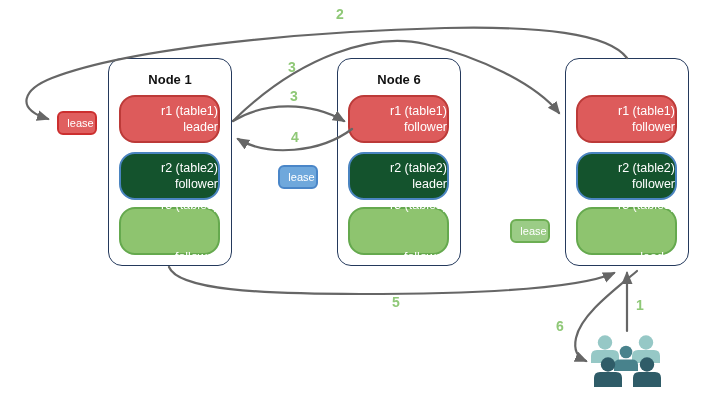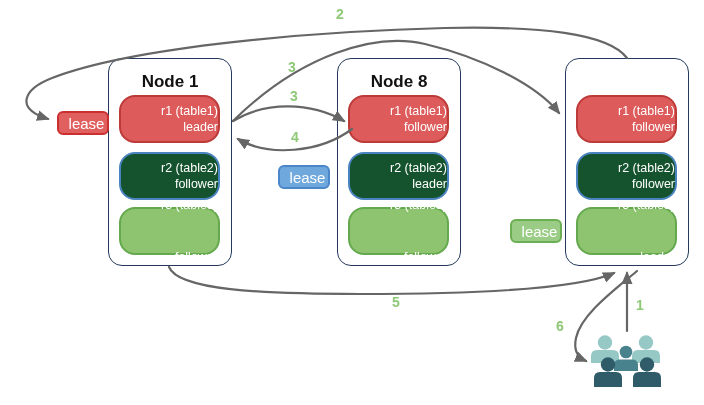--- a/index.html
+++ b/index.html
@@ -9,39 +9,39 @@
   }
   #stage{position:relative;width:704px;height:405px;background:#fff;}
 
   
   .node{
     position:absolute;top:58px;width:124px;height:208px;
     background:#ffffff;border:1.5px solid #24395c;border-radius:14px;
     box-sizing:border-box;z-index:1;
   }
   .node-title{
-    text-align:center;margin-top:13px;font-weight:bold;font-size:17px;color:#111;
+    text-align:center;margin-top:13px;font-weight:bold;font-size:13px;color:#111;
   }
   .replica{
     position:absolute;left:10px;width:101px;height:48px;border-radius:16px;
     color:#fff;font-size:12.5px;text-align:right;
     display:flex;flex-direction:column;justify-content:center;line-height:1.32;
     box-sizing:border-box;border:2px solid transparent;z-index:2;
   }
   .replica.pos0{top:36px}
   .replica.pos1{top:93px}
   .replica.pos2{top:148px}
   .replica.red{background:#dd5b5b;border-color:#bc3a38;}
   .replica.blue{background:#14532d;border-color:#4a84c0;}
   .replica.green{background:#8ec46f;border-color:#65a94e;gap:36px;}
 
   
   .lease{
-    position:absolute;width:52px;height:24px;border-radius:6px;color:#fff;
-    font-size:15px;display:flex;align-items:center;justify-content:center;
+    position:absolute;width:40px;height:24px;border-radius:6px;color:#fff;
+    font-size:11px;display:flex;align-items:center;justify-content:center;
     box-sizing:border-box;border:2px solid transparent;z-index:2;padding-left:7px;
   }
   .lease.red{left:57px;top:111px;background:#e05f5f;border-color:#cc2f2f;}
   .lease.blue{left:278px;top:165px;background:#6fa8dc;border-color:#4a86c8;}
   .lease.green{left:510px;top:219px;background:#9bcc86;border-color:#6cae53;}
 
   
   .step{
     position:absolute;font-weight:bold;font-size:14px;color:#8fc877;z-index:6;
   }
@@ -71,21 +71,21 @@
       <span>r2 (table2)</span>
       <span>follower</span>
     </div>
     <div class="replica green pos2">
       <span>r3 (table3)</span>
       <span>follower</span>
     </div>
   </div>
 
   <div class="node" style="left:337px">
-    <div class="node-title">Node 8</div>
+    <div class="node-title">Node 6</div>
     <div class="replica red pos0">
       <span>r1 (table1)</span>
       <span>follower</span>
     </div>
     <div class="replica blue pos1">
       <span>r2 (table2)</span>
       <span>leader</span>
     </div>
     <div class="replica green pos2">
       <span>r3 (table3)</span>

